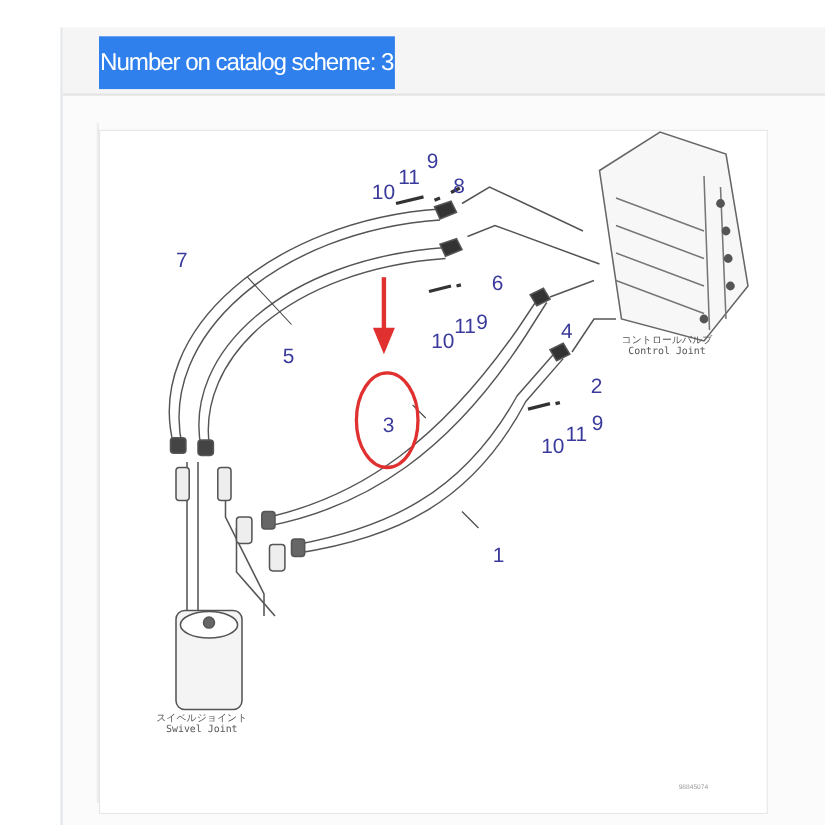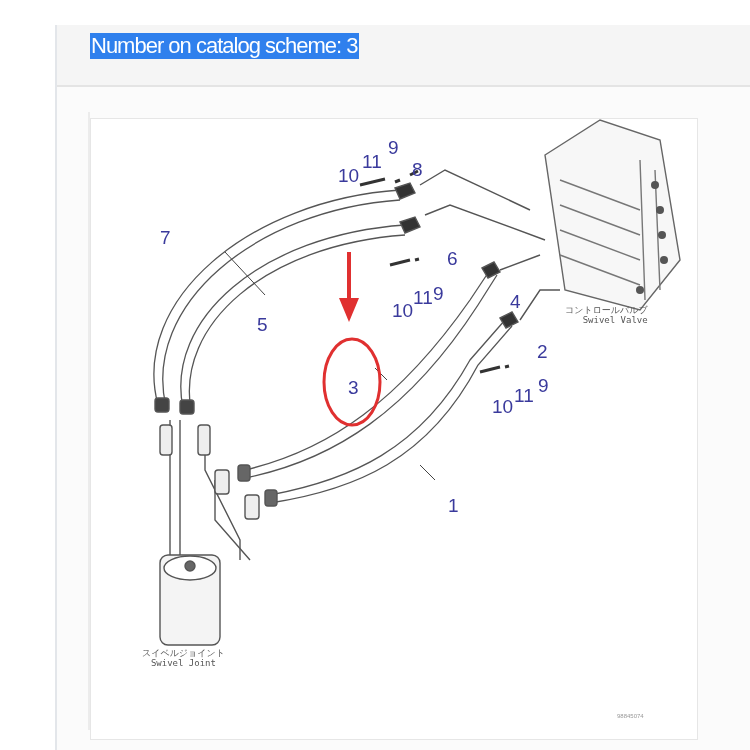--- a/index.html
+++ b/index.html
@@ -1,19 +1,19 @@
 <!DOCTYPE html>
 <html><head>
 <meta charset="utf-8">
 <style>
   html, body { margin:0; padding:0; }
   body { width:750px; height:750px; background:#ffffff; position:relative; overflow:hidden; font-family:"Liberation Sans", sans-serif; }
   .frame { position:absolute; left:55px; top:25px; width:695px; height:725px; border-left:2px solid #e3e6ea; background:#fbfbfb; }
   .header-band { position:absolute; left:57px; top:25px; width:693px; height:60px; background:#f5f5f5; border-bottom:2px solid #e4e4e4; }
-  .caption { position:absolute; left:90px; top:33px; font-size:22px; letter-spacing:-1px; color:#ffffff; background:#2f80ed; padding:0 1px; line-height:26px; }
+  .caption { position:absolute; left:90px; top:33px; font-size:22px; letter-spacing:-1px; color:#ffffff; background:#2f80ed; padding:11px 1px; line-height:26px; }
   .panel { position:absolute; left:90px; top:118px; width:606px; height:620px; background:#ffffff; border:1px solid #e6e6e6; }
   .inner-left-line { position:absolute; left:88px; top:112px; width:2px; height:618px; background:#ececec; }
   svg { position:absolute; left:0; top:0; }
   .lbl { position:absolute; color:#3a3a9c; font-size:19px; line-height:19px; }
   .cv-caption { position:absolute; font-family:"DejaVu Sans Mono", monospace; font-size:9px; color:#555; line-height:10px; text-align:center; }
   .drawing-no { position:absolute; left:617px; top:713px; font-size:6px; color:#999; }
 </style>
 </head>
 <body>
 
@@ -94,21 +94,21 @@
 <div class="lbl" style="left:413px;top:288px;">11</div>
 <div class="lbl" style="left:433px;top:284px;">9</div>
 <div class="lbl" style="left:510px;top:292px;">4</div>
 <div class="lbl" style="left:537px;top:342px;">2</div>
 <div class="lbl" style="left:492px;top:397px;">10</div>
 <div class="lbl" style="left:514px;top:386px;">11</div>
 <div class="lbl" style="left:538px;top:376px;">9</div>
 <div class="lbl" style="left:348px;top:378px;">3</div>
 <div class="lbl" style="left:448px;top:496px;">1</div>
 
-<div class="cv-caption" style="left:565px;top:305px;text-align:right;">
+<div class="cv-caption" style="left:565px;top:305px;">
   <div>コントロールバルブ</div>
-  <div>Swivel Valve</div>
+  <div>Control Joint</div>
 </div>
 <div class="cv-caption" style="left:142px;top:648px;">
   <div>スイベルジョイント</div>
   <div>Swivel Joint</div>
 </div>
 <div class="drawing-no">98845074</div>
 
 </body></html>

